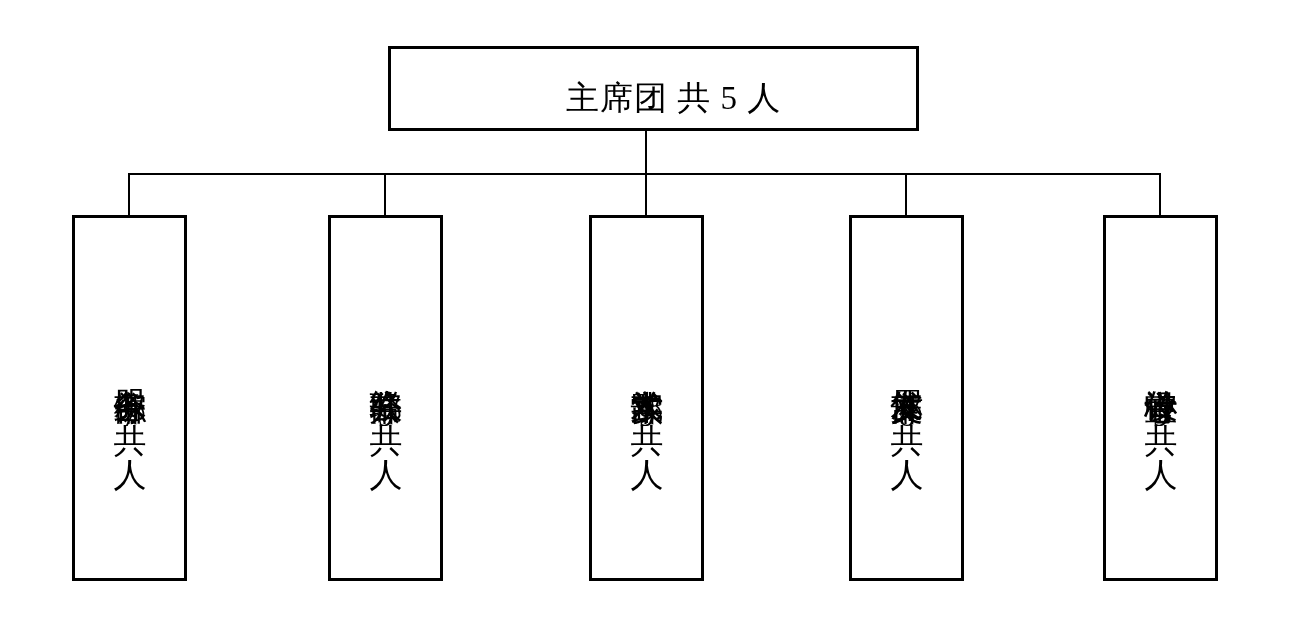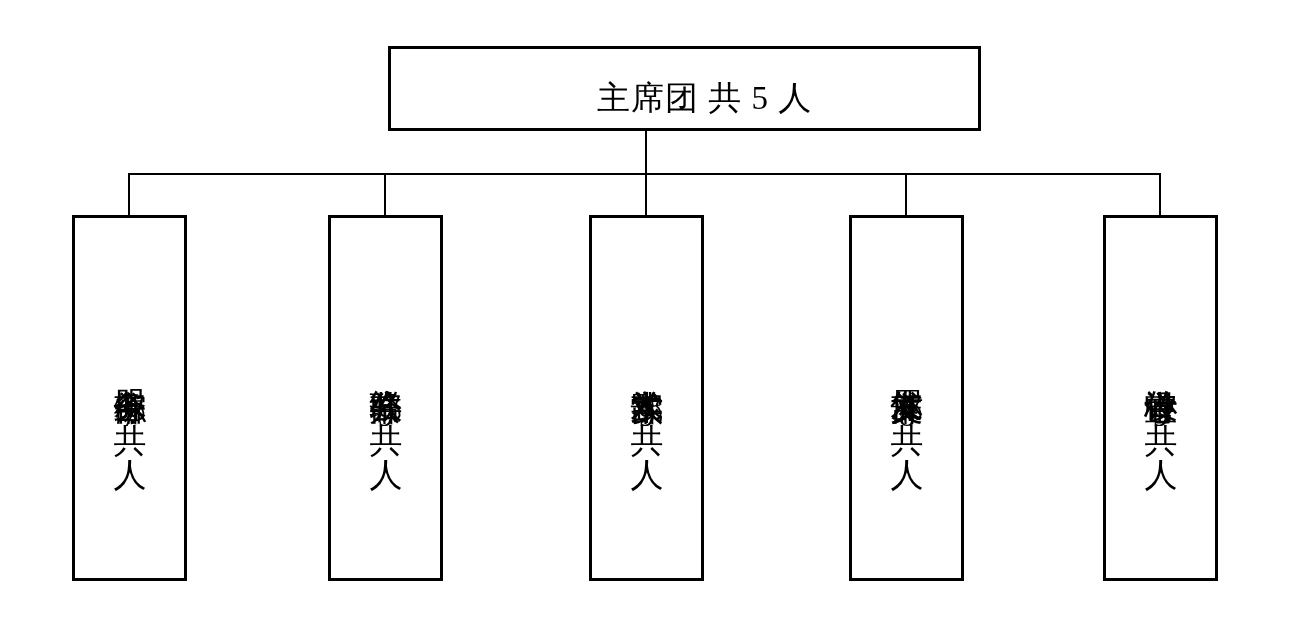--- a/index.html
+++ b/index.html
@@ -21,21 +21,21 @@
     box-sizing: border-box;
     border: 3px solid #000000;
     background: #ffffff;
     display: flex;
     align-items: center;
     justify-content: center;
   }
   .root-box {
     left: 388px;
     top: 46px;
-    width: 593px;
+    width: 531px;
     height: 85px;
     padding-left: 40px;
   }
   .root-label {
     font-size: 33px;
     line-height: 1;
     white-space: pre;
     transform: translateY(10px);
     letter-spacing: 1px;
   }

